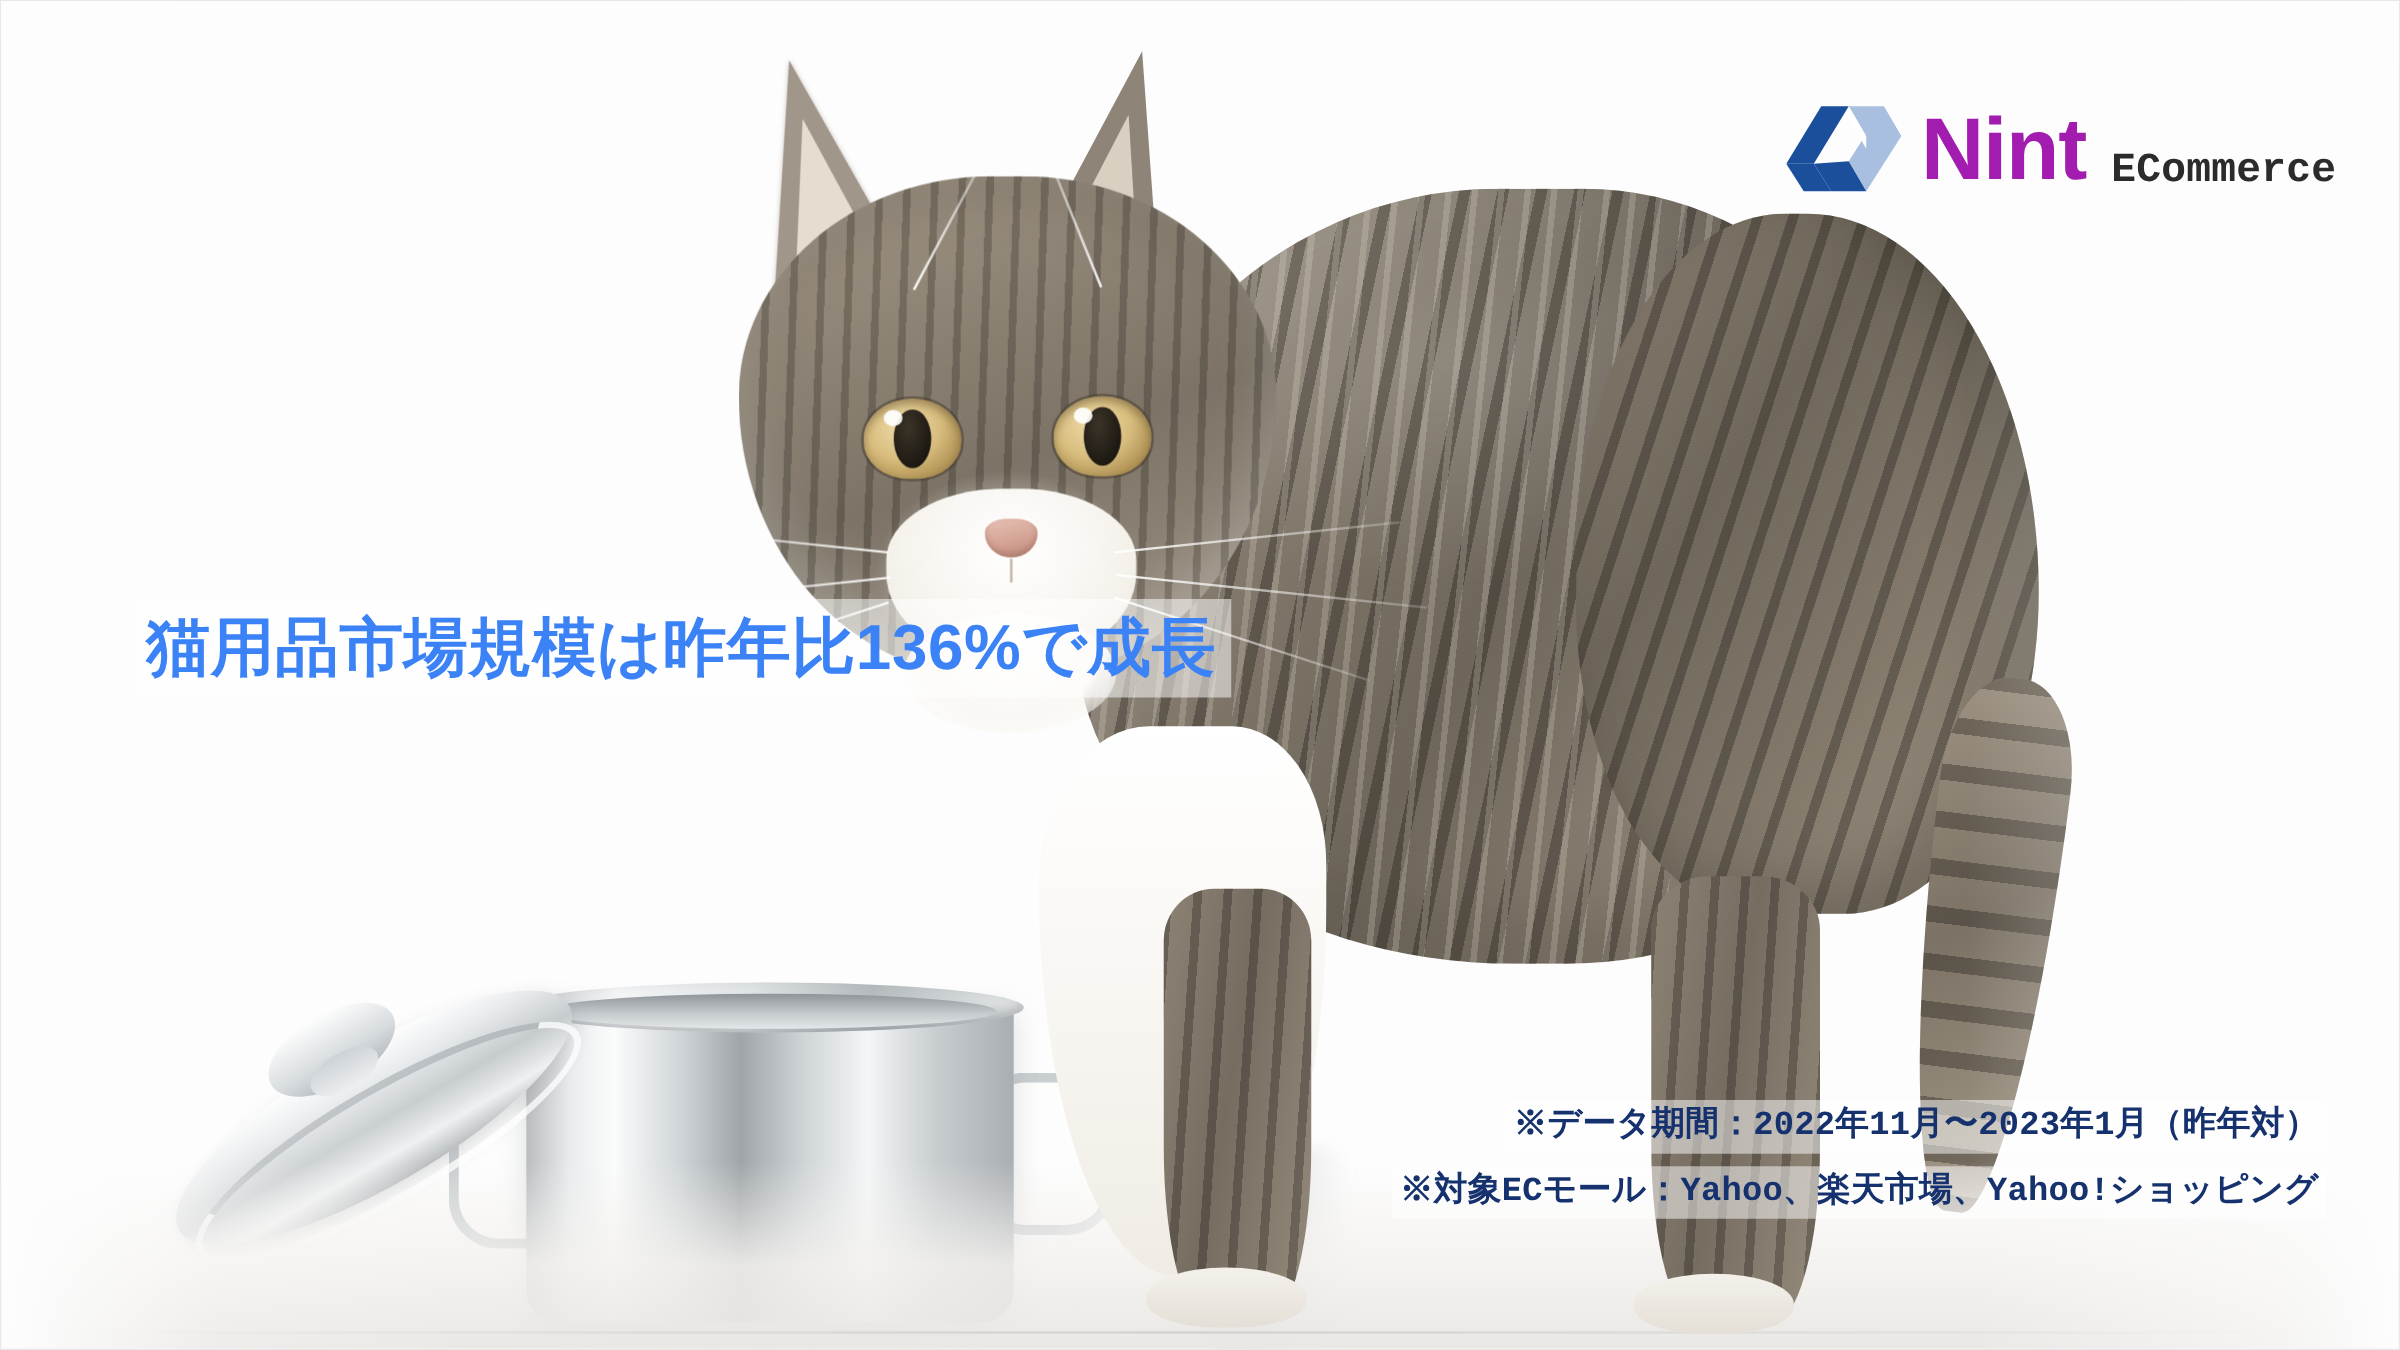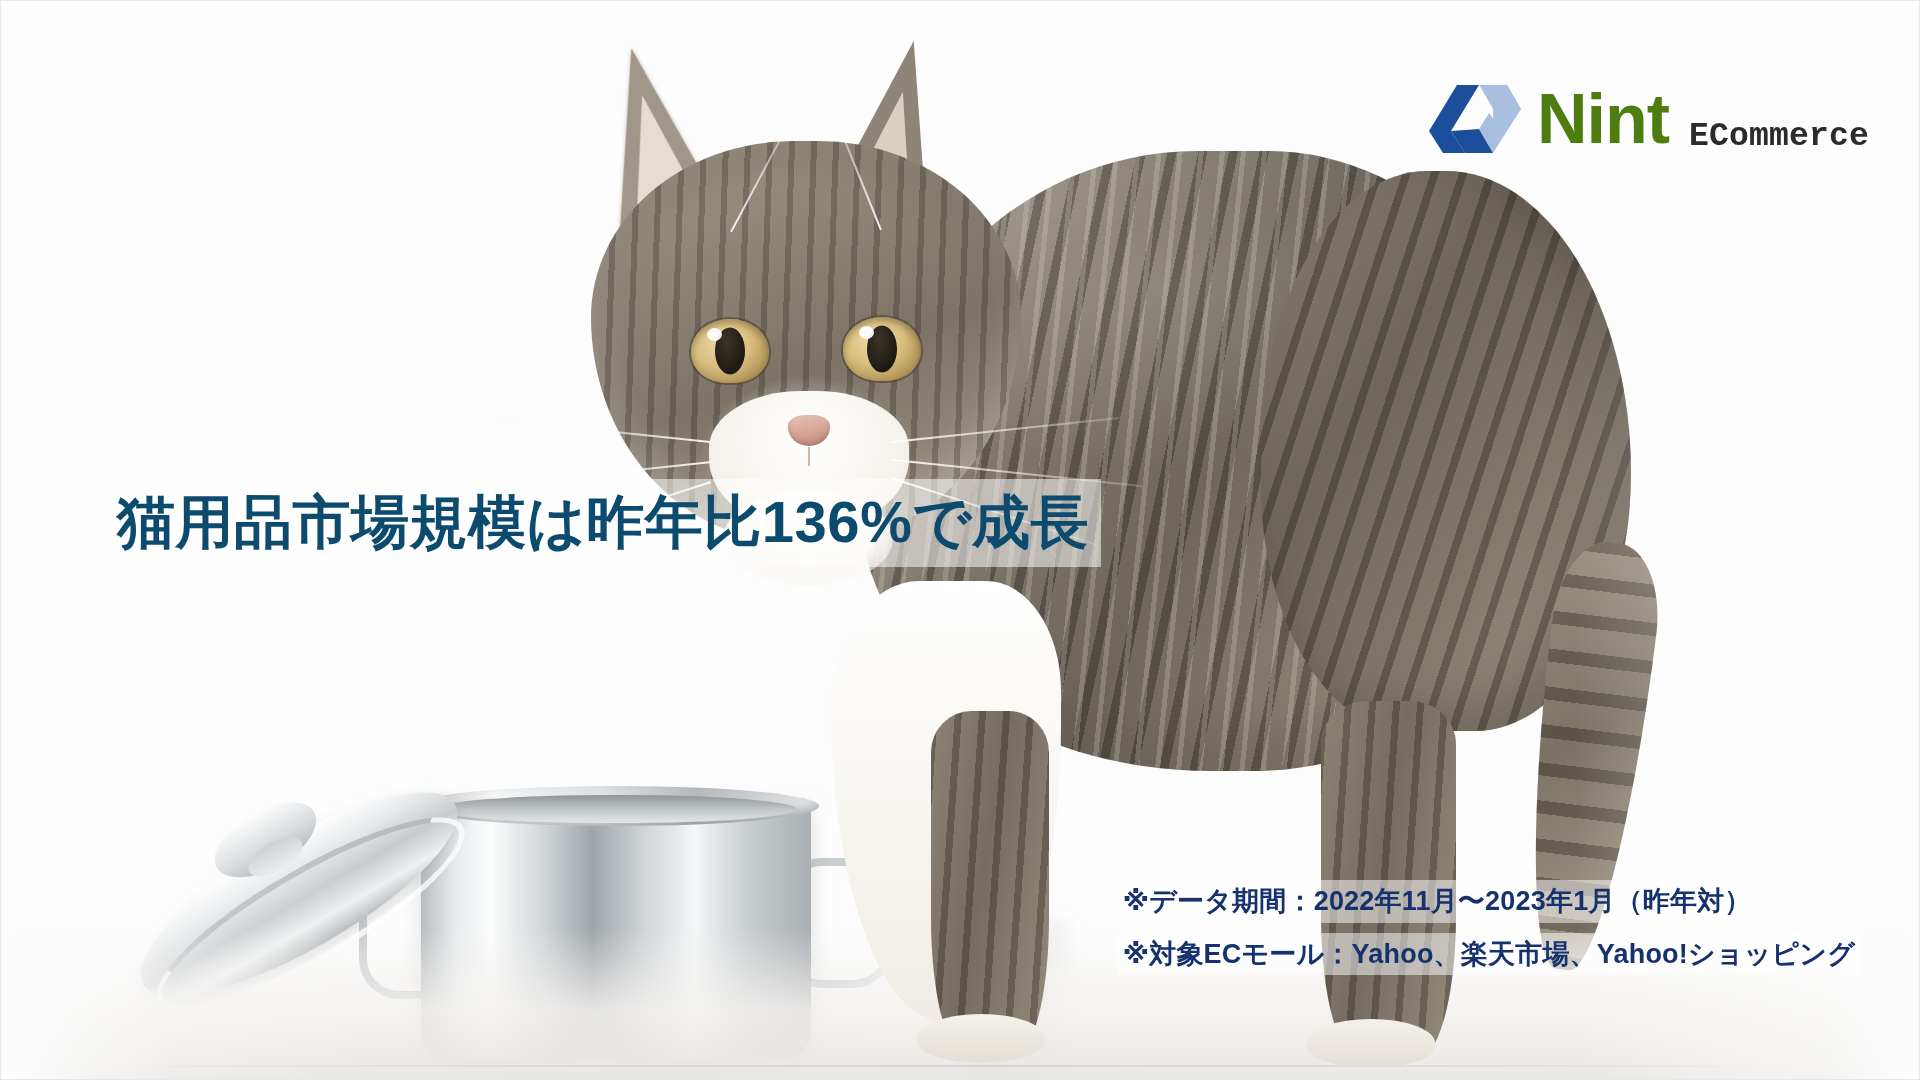--- a/index.html
+++ b/index.html
@@ -278,21 +278,21 @@
     filter:blur(4px);
   }
 
   
   .logo{
     position:absolute; right:50px; top:78px;
     display:flex; align-items:center; gap:16px; z-index:20;
   }
   .logo-mark{ width:92px; height:80px; flex:0 0 auto; }
   .logo-word{
-    font-size:70px; font-weight:bold; color:#4d7c0f;
+    font-size:70px; font-weight:bold; color:#a21caf;
     letter-spacing:-1px; line-height:1; position:relative;
     font-family:"Liberation Sans","DejaVu Sans",sans-serif;
   }
   .logo-sub{
     font-size:33px; font-weight:bold; color:#2b2b2b;
     letter-spacing:.2px; line-height:1; align-self:flex-end;
     padding-bottom:6px; margin-left:4px;
     font-family:Liberation Mono, monospace;
   }
 
@@ -302,29 +302,29 @@
   .subtitle-wrap{ position:absolute; left:118px; top:255px; z-index:21; }
   .subtitle{
     font-size:52px; font-weight:bold; color:#15538f;
     letter-spacing:.5px; line-height:1.18;
     padding:5px 9px 6px 4px;
     white-space:nowrap;
   }
 
   .headline-wrap{ position:absolute; left:110px; top:478px; z-index:21; }
   .headline{
-    font-size:58px; font-weight:bold; color:#0c4a6e;
+    font-size:51px; font-weight:bold; color:#3b82f6;
     letter-spacing:.5px; line-height:1.2;
     padding:8px 12px 10px 6px;
     white-space:nowrap;
   }
 
   .notes{
     position:absolute; right:58px; bottom:104px; z-index:21;
-    display:flex; flex-direction:column; align-items:flex-start; gap:10px;
+    display:flex; flex-direction:column; align-items:flex-end; gap:10px;font-family:Liberation Mono, monospace;
   }
   .note{
     font-size:27px; font-weight:bold; color:#15326e;
     letter-spacing:.2px; line-height:1.35;
     background:rgba(255,255,255,.5);
     padding:3px 6px; white-space:nowrap;
   }
 </style>
 </head>
 <body>

